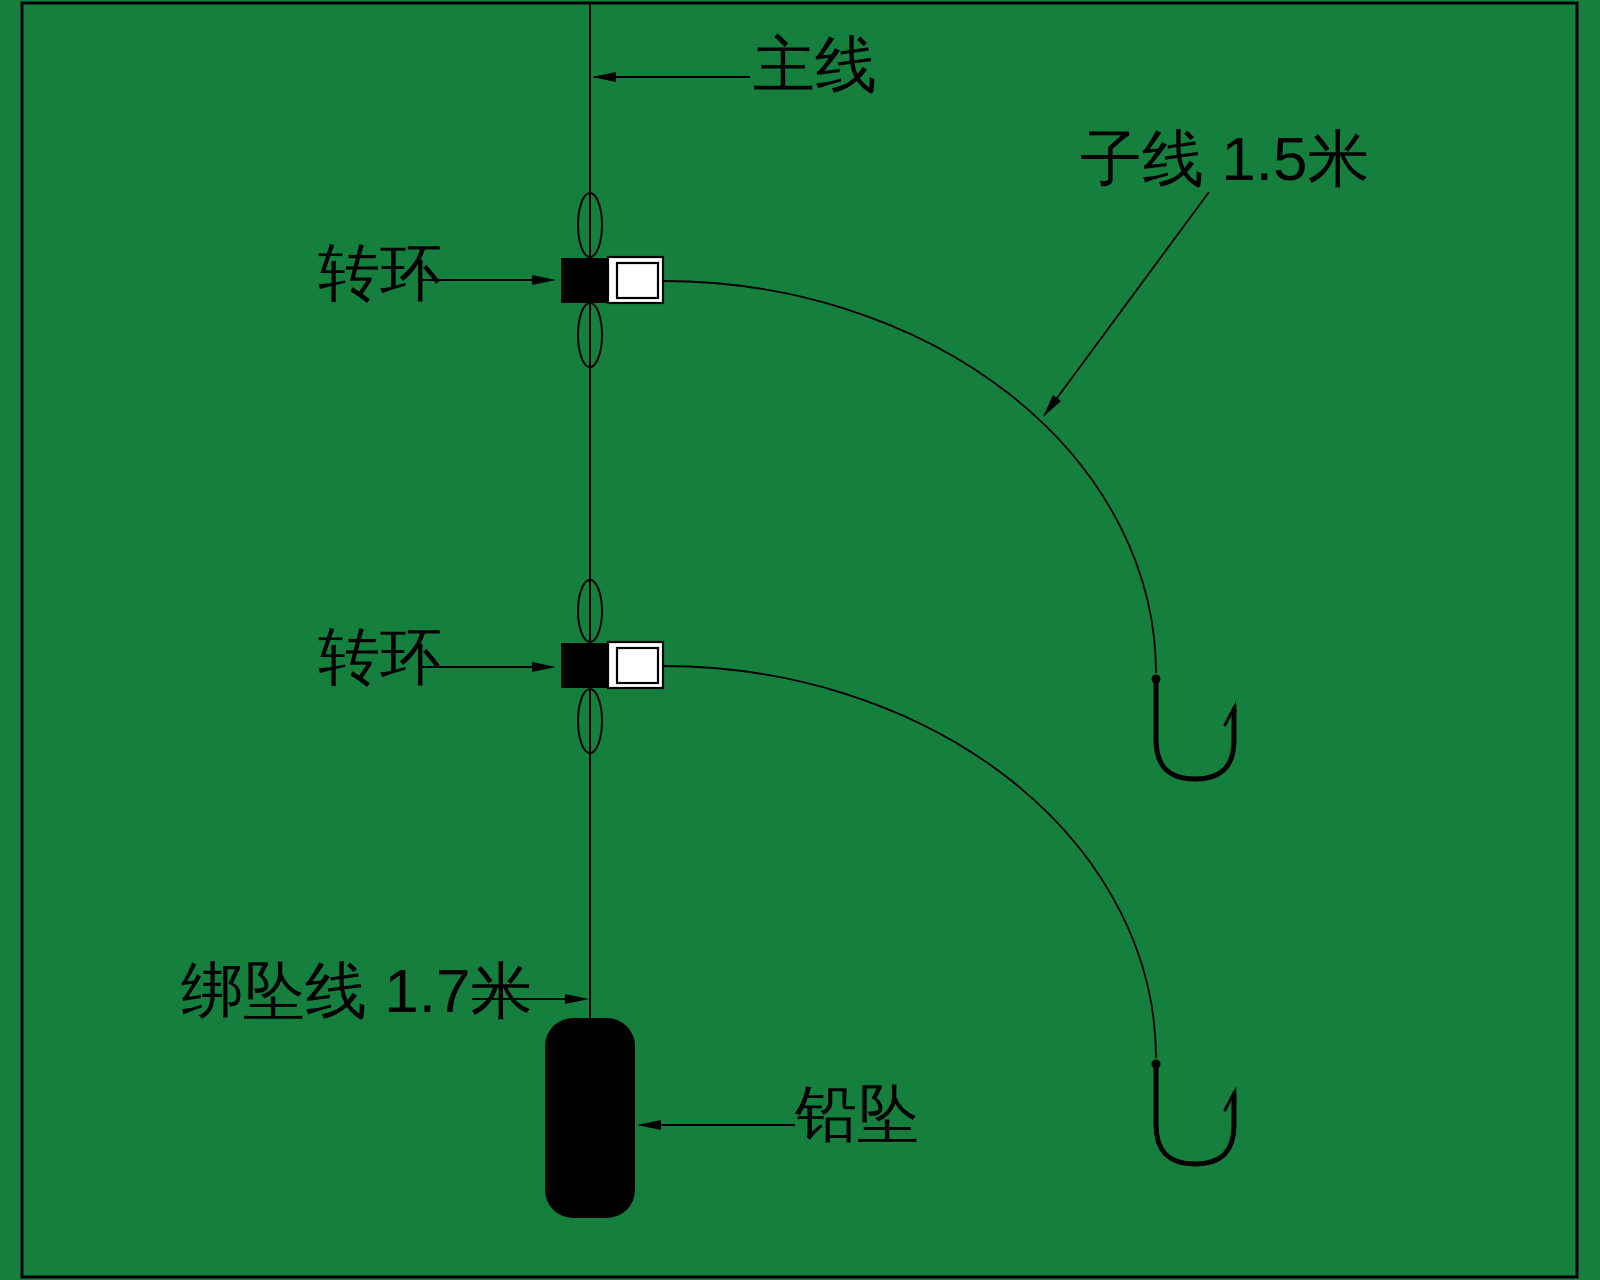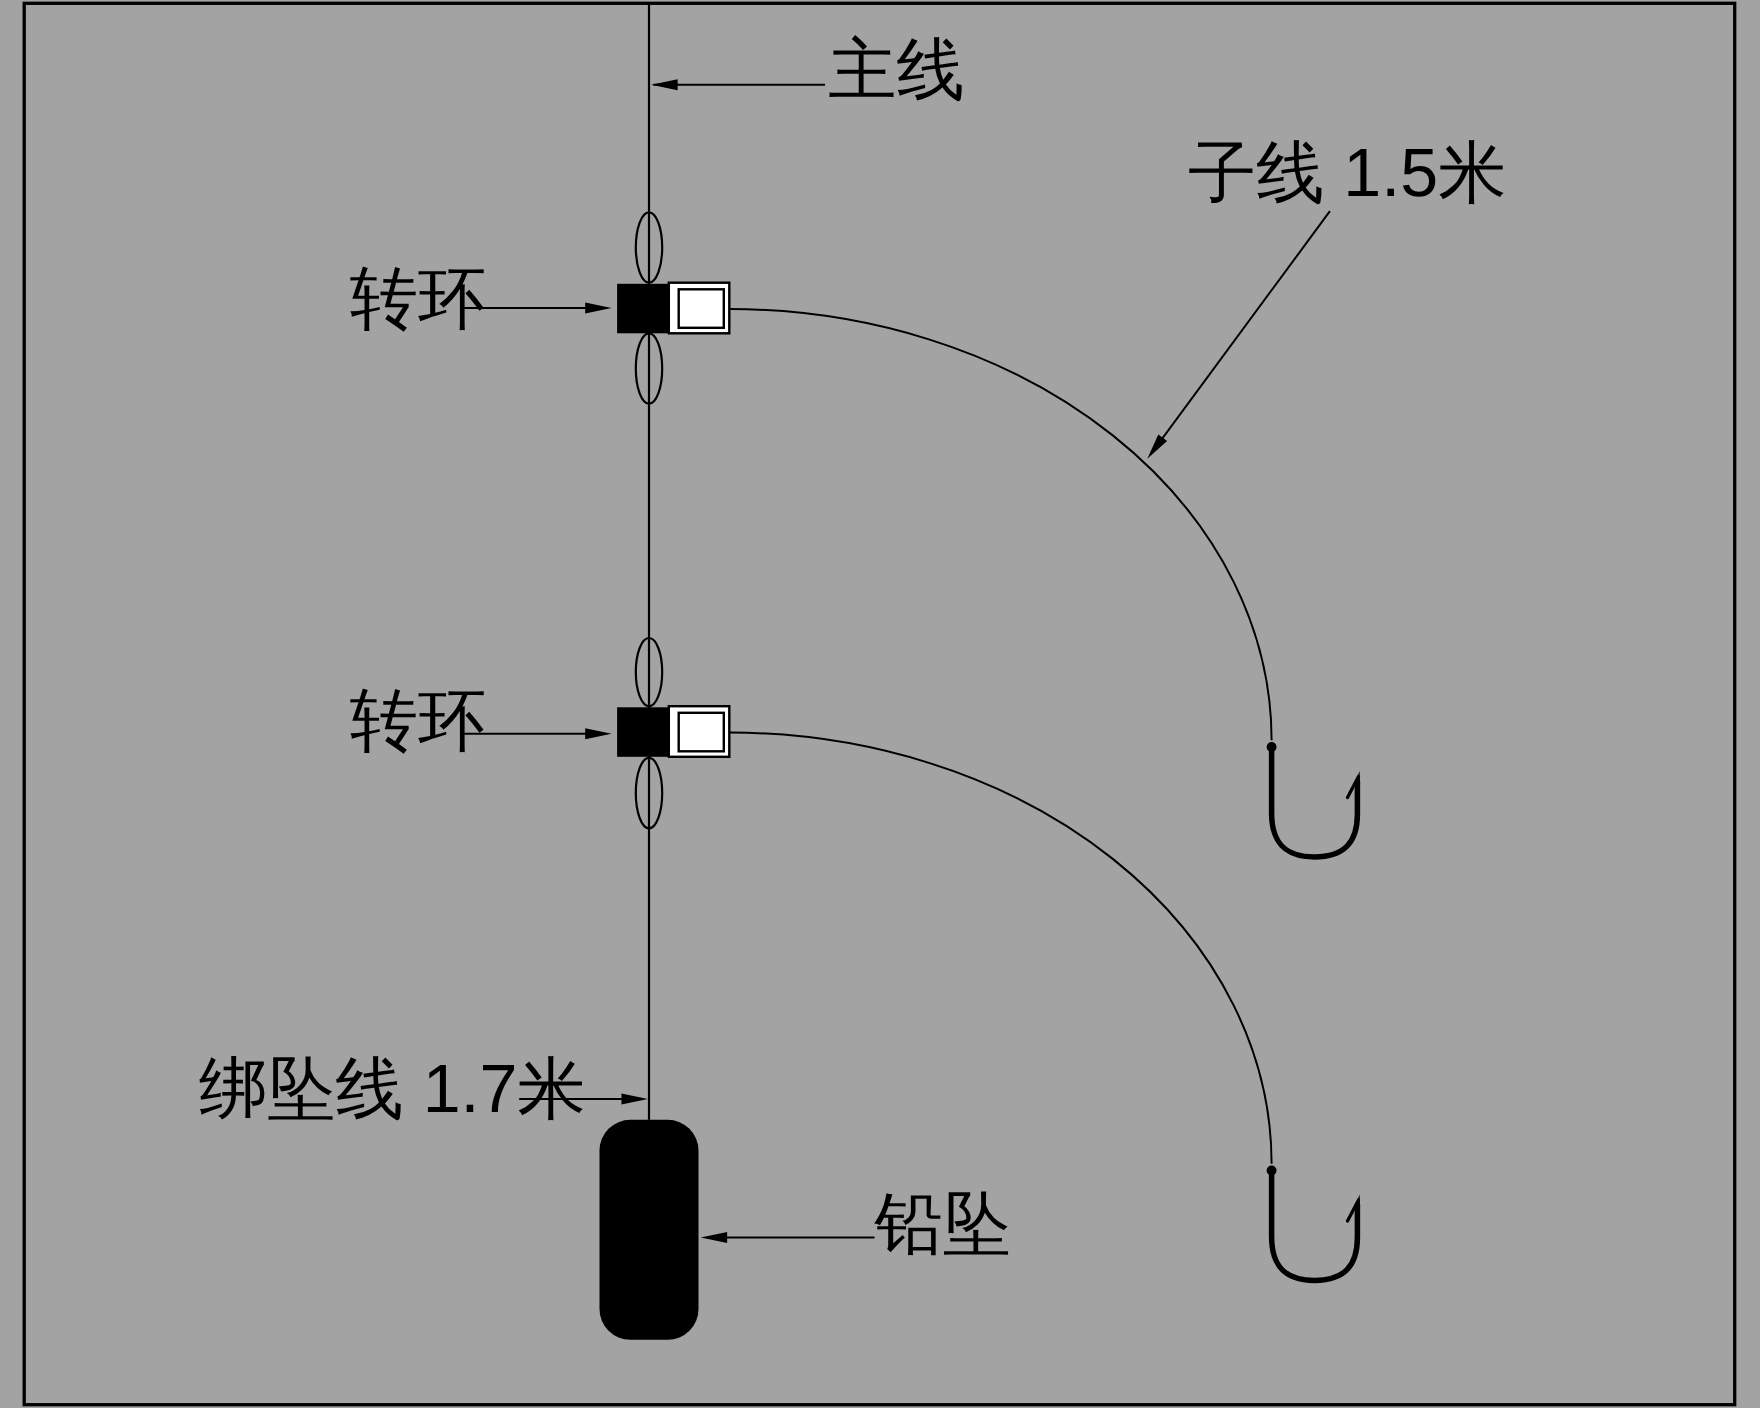--- a/index.html
+++ b/index.html
@@ -4,21 +4,21 @@
 <style>
   html, body {
     margin: 0;
     padding: 0;
     background: #ffffff;
   }
   .canvas {
     position: relative;
     width: 1600px;
     height: 1280px;
-    background: #a3a3a3;
+    background: #15803d;
     overflow: hidden;
   }
   svg { display: block; }
   .frame   { stroke: #000; stroke-width: 3;   fill: none; }
   .line2   { stroke: #000; stroke-width: 2;   fill: none; }
   .hair    { stroke: #000; stroke-width: 1.8; fill: none; }
   .loop    { stroke: #000; stroke-width: 2;   fill: none; }
   .whitebox{ stroke: #000; stroke-width: 2.2; fill: #ffffff; }
   .inkfill { fill: #000; stroke: none; }
   .hookstk { stroke: #000; stroke-width: 5; fill: none; stroke-linecap: round; }

